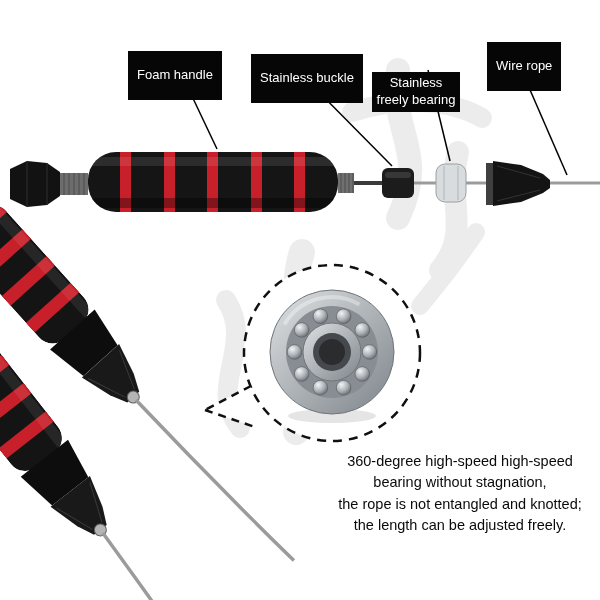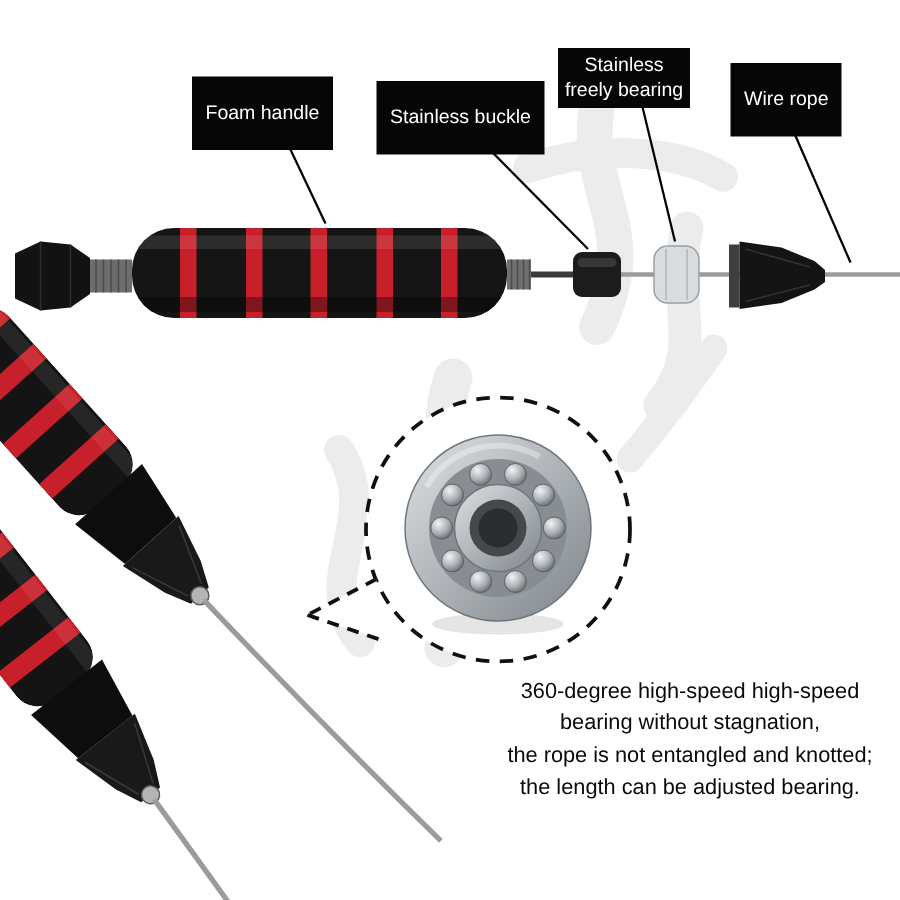--- a/index.html
+++ b/index.html
@@ -5,21 +5,21 @@
   html,body{margin:0;padding:0;background:#fff;}
   .stage{
     position:relative;width:600px;height:600px;overflow:hidden;background:#ffffff;
     font-family:"Liberation Sans", sans-serif;
   }
   .stage svg{position:absolute;left:0;top:0;}
   .callout{
     position:absolute;background:#060606;color:#ffffff;font-size:13px;line-height:1.3;
     padding:16px 9px;white-space:nowrap;
   }
-  .callout-2line{text-align:center;white-space:normal;width:80px;padding:3px 4px;}
+  .callout-2line{text-align:center;white-space:normal;width:80px;padding:3px 4px;margin-top:40px;}
   .features{position:absolute;left:324px;top:451px;width:272px;color:#0a0a0a;}
   .features-heading{font-weight:bold;font-size:17px;margin:0 0 5px 0;}
   .features p{margin:0;font-size:14.5px;line-height:1.47;text-align:center;}
 </style>
 </head>
 <body>
 
 <div class="stage">
 
   <svg width="600" height="600" viewBox="0 0 600 600">
@@ -173,16 +173,16 @@
     <span>Stainless</span><br>
     <span>freely bearing</span>
   </div>
 
   <div class="callout" style="left:487px;top:42px">Wire rope</div>
 
   <div class="features">
     <p>360-degree high-speed high-speed</p>
     <p>bearing without stagnation,</p>
     <p>the rope is not entangled and knotted;</p>
-    <p>the length can be adjusted bearing.</p>
+    <p>the length can be adjusted freely.</p>
   </div>
 
 </div>
 
 </body></html>

